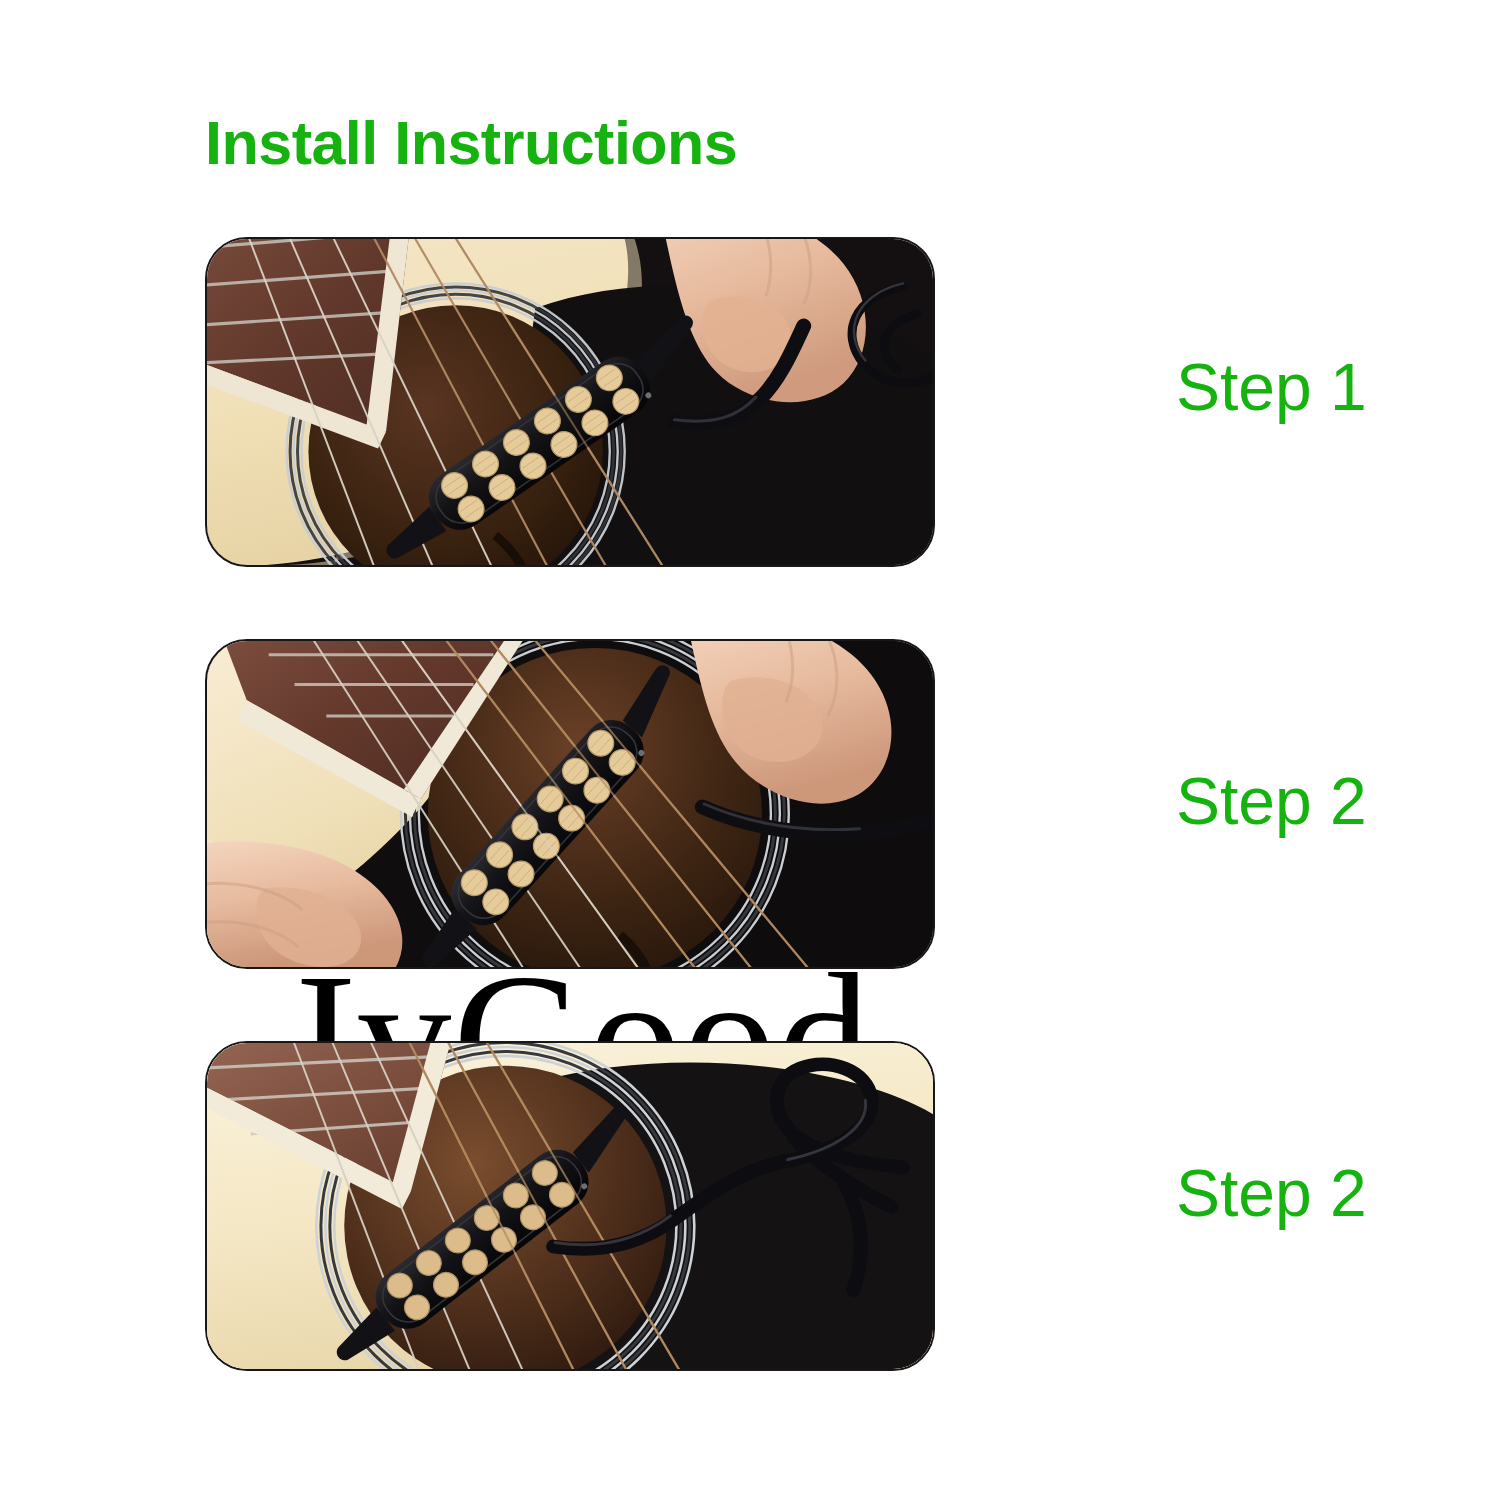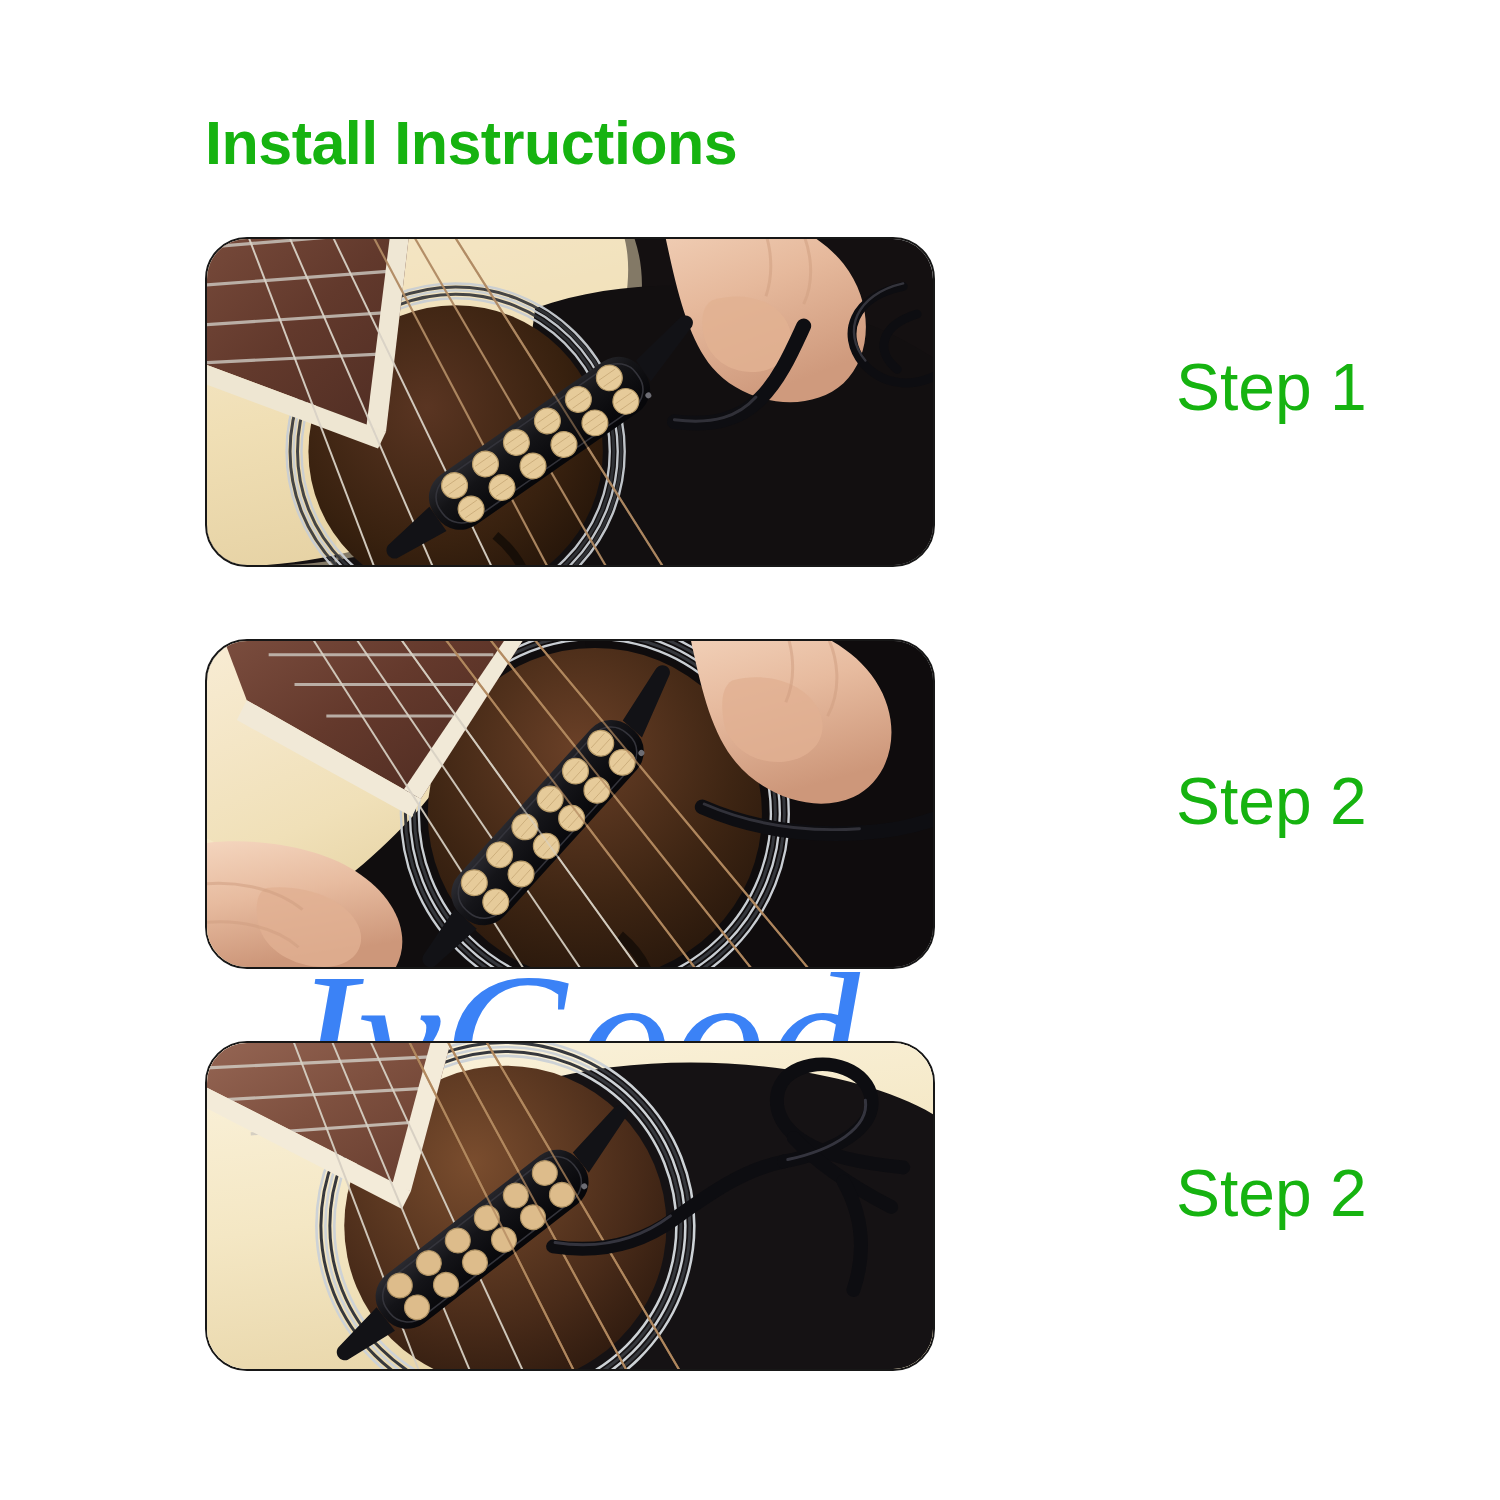--- a/index.html
+++ b/index.html
@@ -22,24 +22,23 @@
     background: #ffffff;
   }
 
   
   .watermark {
     position: absolute;
     left: 295px;
     top: 945px;
     width: 1010px;
     font-family: "Liberation Serif", serif;
-    font-style: italic;
     font-size: 185px;
     line-height: 1;
-    color: #3b82f6;
+    color: #000000;
     letter-spacing: 2px;
     user-select: none;
     z-index: 0;
     white-space: nowrap;
   }
 
   
   .page-title {
     position: absolute;
     left: 205px;

